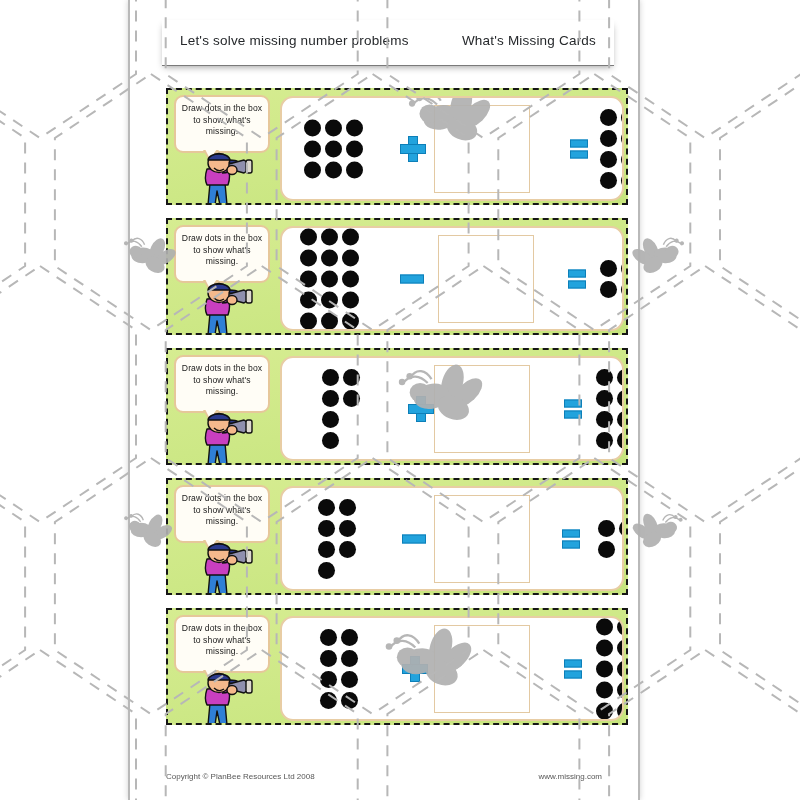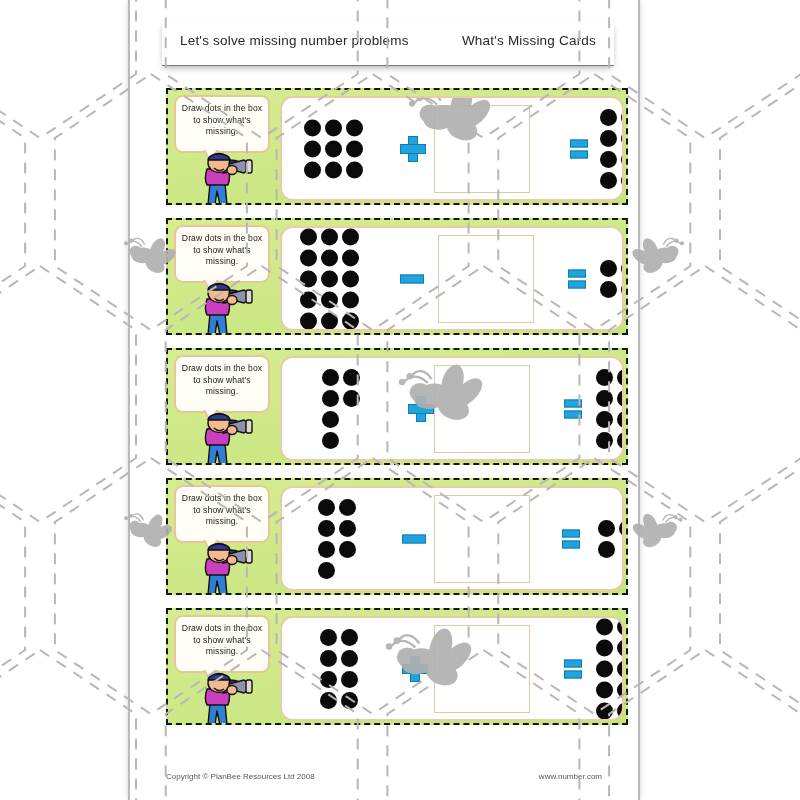--- a/index.html
+++ b/index.html
@@ -537,21 +537,21 @@
                 <div class="dot"></div>
                 <div class="dot"></div>
                 <div class="dot"></div>
               </div>
             </div>
           </div>
         </div>
       </div>
 
     <div class="foot" id="foot-left">Copyright © PlanBee Resources Ltd 2008</div>
-    <div class="foot" id="foot-right">www.number.com</div>
+    <div class="foot" id="foot-right">www.missing.com</div>
   </div>
 
   <svg id="hexoverlay" viewBox="0 0 800 800" xmlns="http://www.w3.org/2000/svg">
     <g id="hexgroup" fill="none" stroke="#b7b7b7" stroke-width="2" stroke-dasharray="11 9" stroke-linecap="butt">
         <polygon points="-70.9,-310.0 25.1,-246.0 25.1,-118.0 -70.9,-54.0 -166.9,-118.0 -166.9,-246.0"></polygon>
         <polygon points="150.9,-310.0 246.9,-246.0 246.9,-118.0 150.9,-54.0 54.9,-118.0 54.9,-246.0"></polygon>
         <polygon points="372.6,-310.0 468.6,-246.0 468.6,-118.0 372.6,-54.0 276.6,-118.0 276.6,-246.0"></polygon>
         <polygon points="594.3,-310.0 690.3,-246.0 690.3,-118.0 594.3,-54.0 498.3,-118.0 498.3,-246.0"></polygon>
         <polygon points="816.0,-310.0 912.0,-246.0 912.0,-118.0 816.0,-54.0 720.0,-118.0 720.0,-246.0"></polygon>
         <polygon points="1037.7,-310.0 1133.7,-246.0 1133.7,-118.0 1037.7,-54.0 941.7,-118.0 941.7,-246.0"></polygon>

